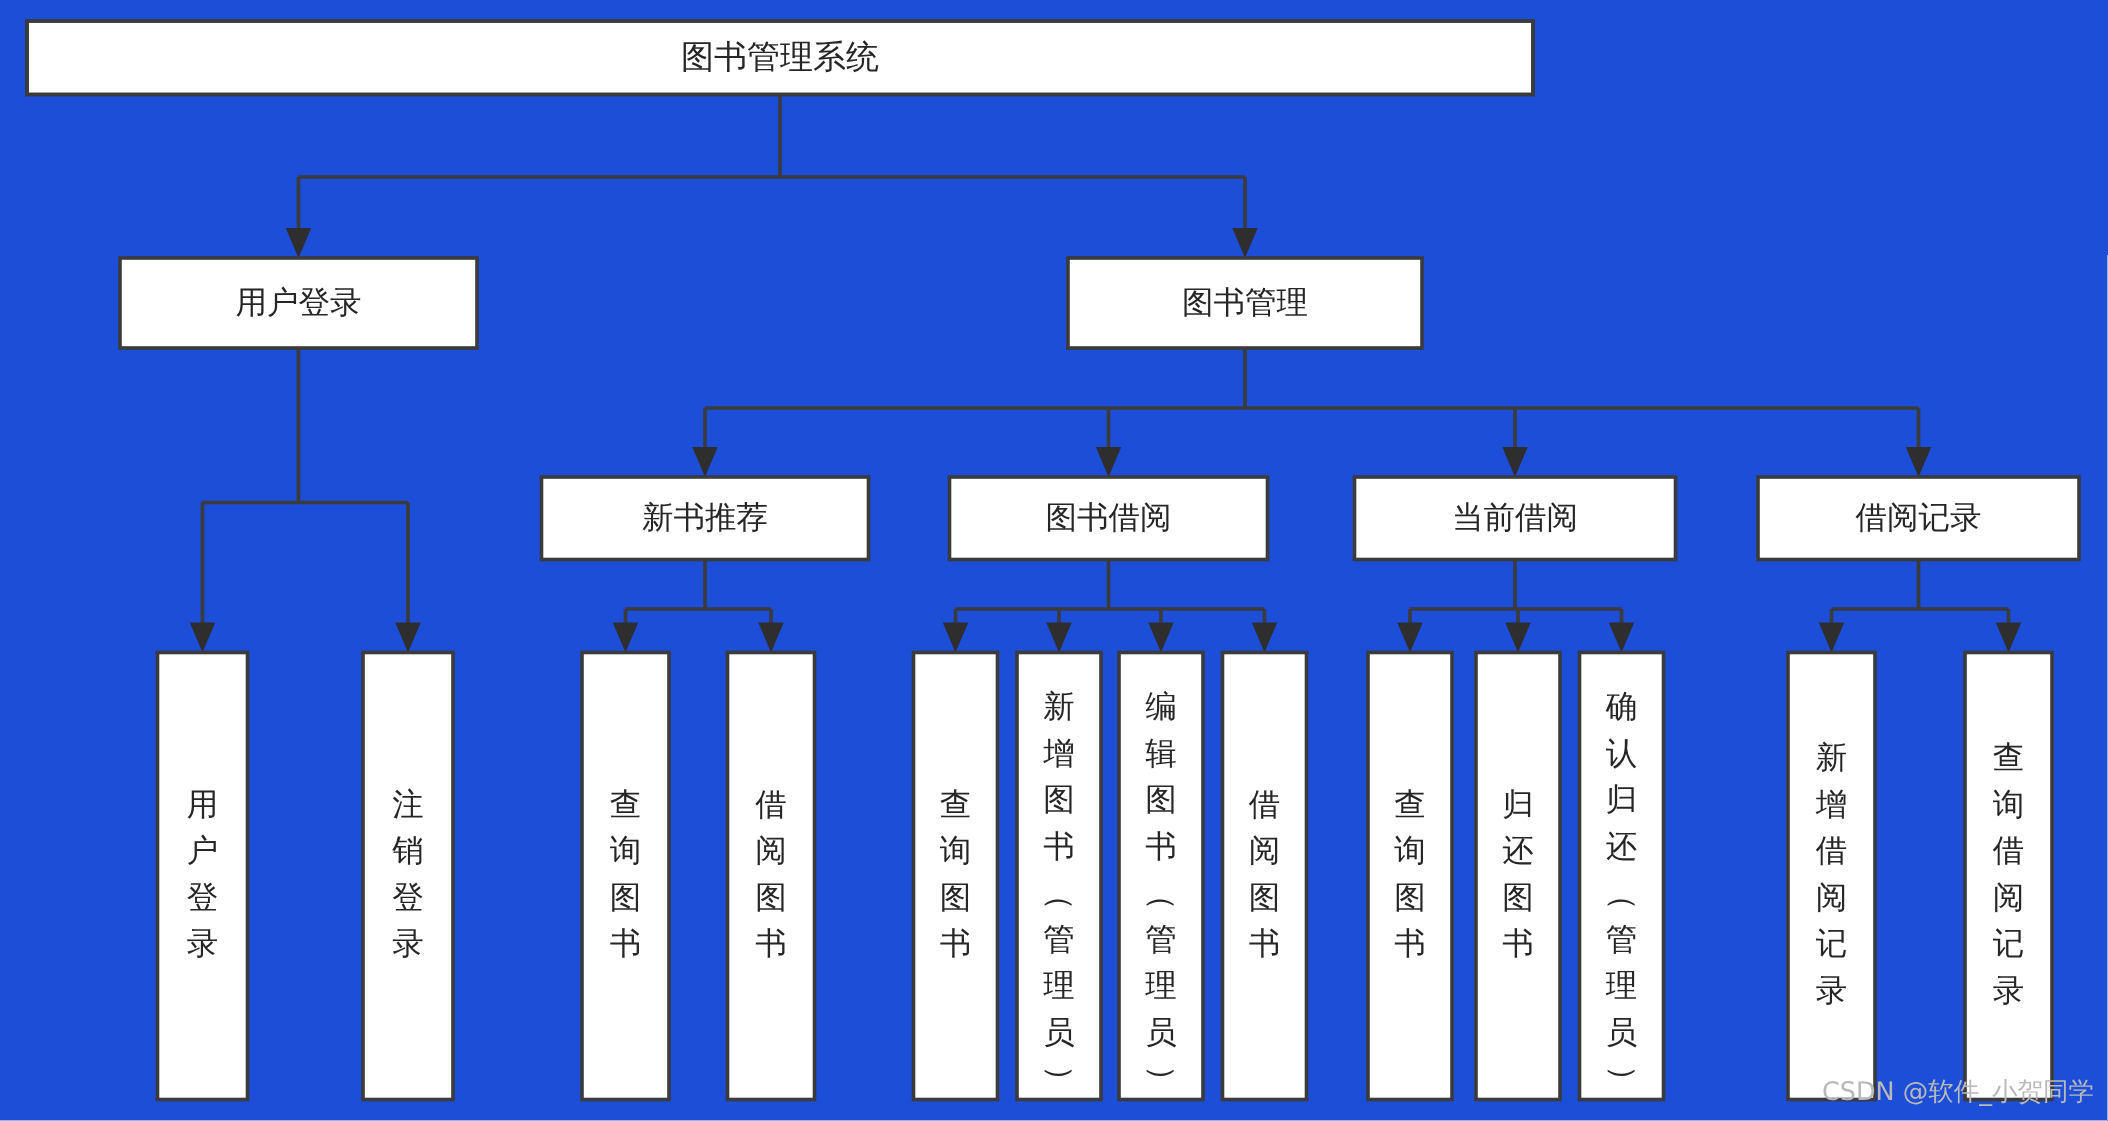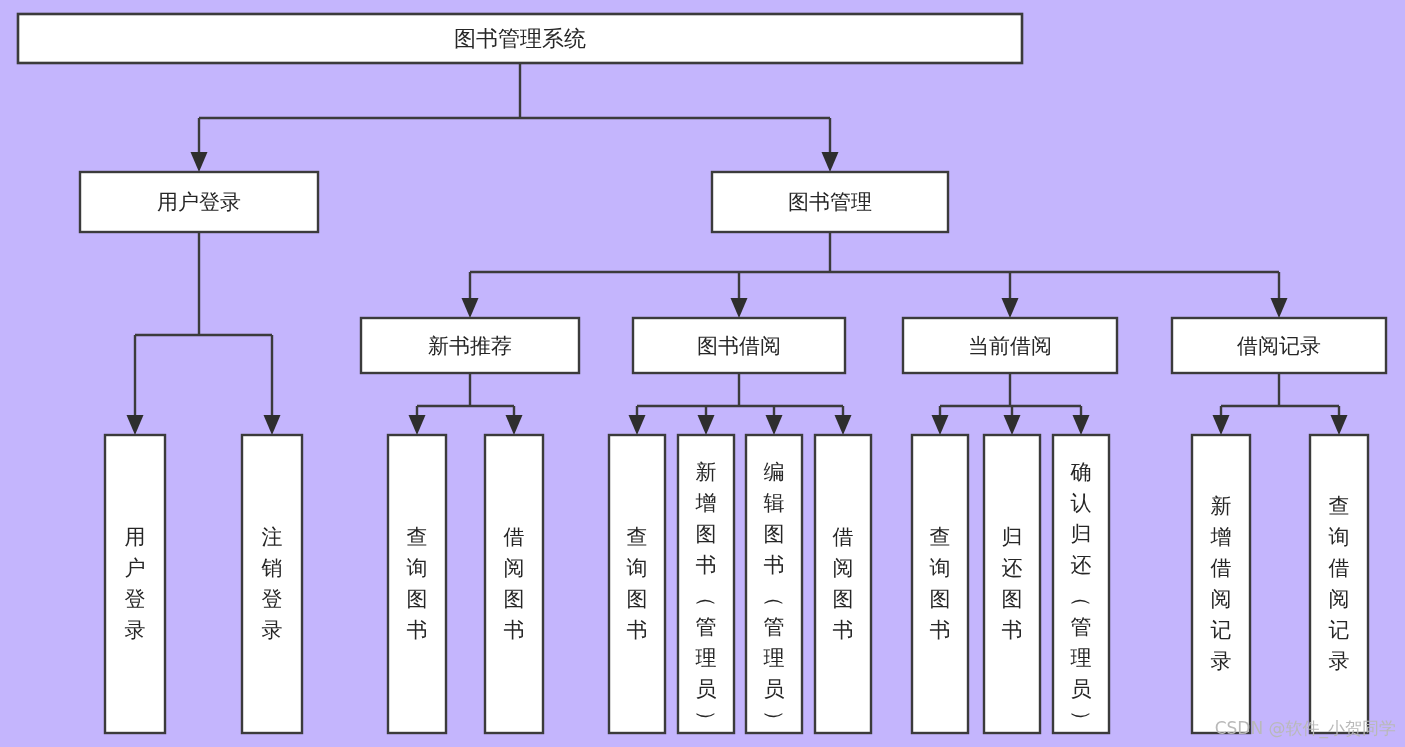--- a/index.html
+++ b/index.html
@@ -11,21 +11,21 @@
   body {
     width: 1405px;
     height: 747px;
     overflow: hidden;
     font-family: "DejaVu Sans", "Liberation Sans", sans-serif;
   }
   #diagram-root {
     position: relative;
     width: 1405px;
     height: 747px;
-    background: #c4b5fd;
+    background: #1d4ed8;
     text-align: right;
   }
   svg#tree-svg {
     position: absolute;
     top: 0;
     left: 0;
     width: 1405px;
     height: 747px;
     display: block;
   }

